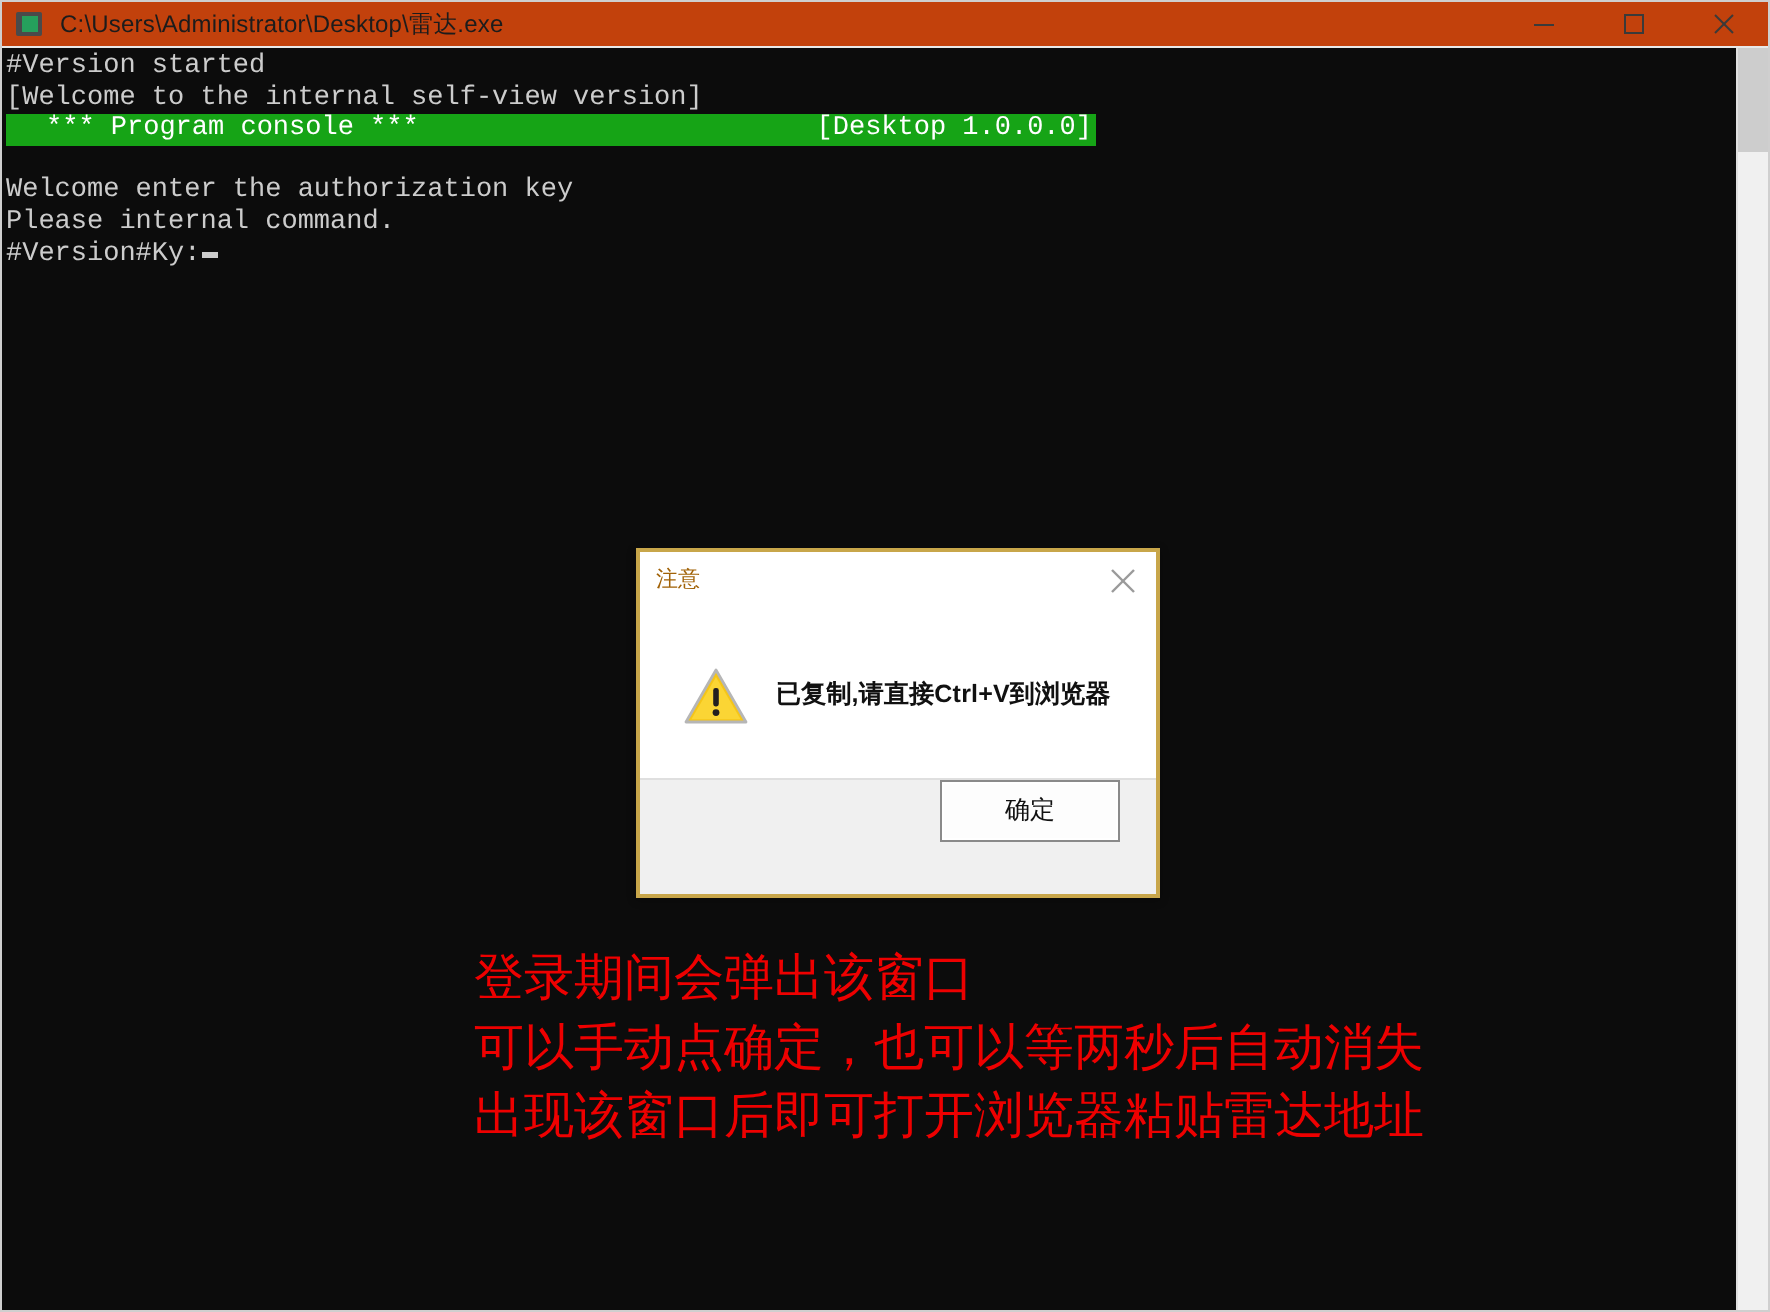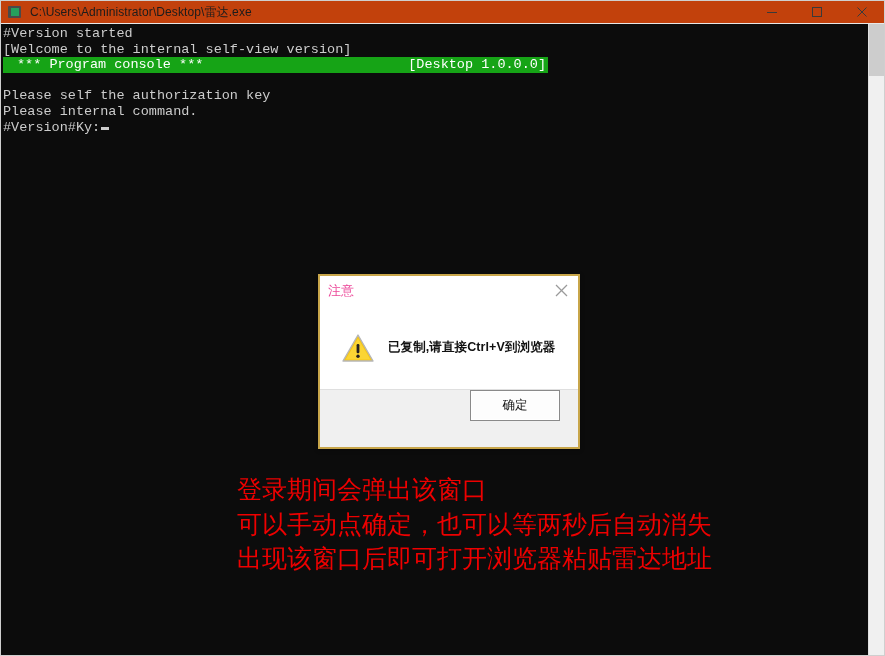--- a/index.html
+++ b/index.html
@@ -105,21 +105,21 @@
     white-space: pre;
     height: 15.6px;
   }
   .console-line.blank { color: transparent; }
   .console-bar {
     background: #16a416;
     color: #ffffff;
     width: 545px;
     display: flex;
     justify-content: space-between;
-    padding: 0 2px 0 14px;
+    padding: 0 2px 0 20px;
     box-sizing: border-box;
     white-space: pre;
     height: 15.6px;
   }
   #cursor-block {
     display: inline-block;
     width: 8px;
     height: 3px;
     background: #cccccc;
     vertical-align: baseline;
@@ -180,22 +180,22 @@
     height: 30px;
     min-height: 30px;
     background: #ffffff;
     display: flex;
     align-items: center;
     position: relative;
     padding-left: 8px;
     box-sizing: border-box;
   }
   #dialog-title {
-    font-size: 13px;
-    color: #ec4899;
+    font-size: 11px;
+    color: #a16207;
     text-align: right;
   }
   #dialog-close {
     position: absolute;
     right: 3px;
     top: 2px;
     width: 28px;
     height: 24px;
     display: flex;
     align-items: center;
@@ -283,21 +283,21 @@
 
   <div id="console-wrap">
     <div id="console">
       <div class="console-line">#Version started</div>
       <div class="console-line">[Welcome to the internal self-view version]</div>
       <div class="console-bar">
         <span>*** Program console ***</span>
         <span>[Desktop 1.0.0.0]</span>
       </div>
       <div class="console-line blank">&nbsp;</div>
-      <div class="console-line">Please self the authorization key</div>
+      <div class="console-line">Welcome enter the authorization key</div>
       <div class="console-line">Please internal command.</div>
       <div class="console-line"><span>#Version#Ky:</span><span id="cursor-block"></span></div>
 
       <div id="annotation">
         <div>登录期间会弹出该窗口</div>
         <div>可以手动点确定，也可以等两秒后自动消失</div>
         <div>出现该窗口后即可打开浏览器粘贴雷达地址</div>
       </div>
 
       <div id="dialog">

